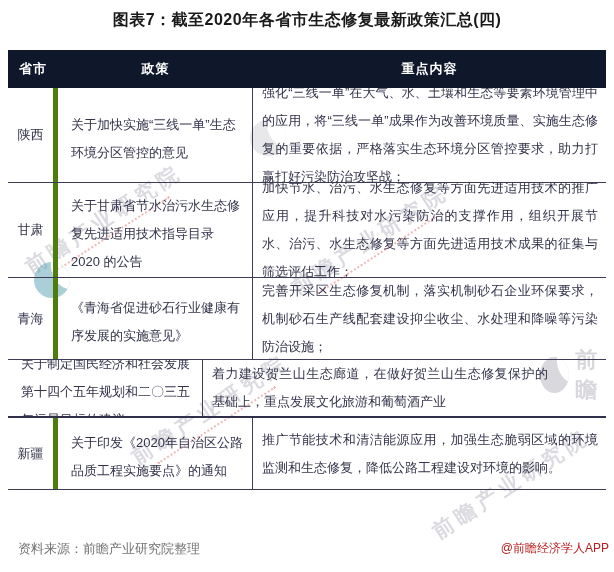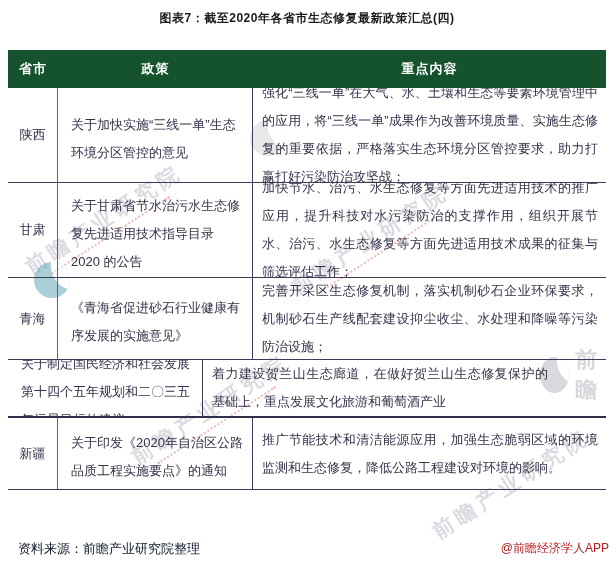--- a/index.html
+++ b/index.html
@@ -9,34 +9,34 @@
     width: 614px;
     height: 572px;
     background: #ffffff;
     overflow: hidden;
     font-family: "Liberation Sans", "DejaVu Sans", sans-serif;
   }
   .title {
     position: absolute;
     top: 10px; left: 0; right: 0;
     text-align: center;
-    font-size: 12px;
+    font-size: 16px;
     font-weight: bold;
     color: #1a1a1a;
     letter-spacing: 0.5px;
   }
   .table {
     position: absolute;
     left: 8px; top: 50px;
     width: 598px;
   }
   .thead {
     display: flex;
     height: 38px;
-    background: #14532d;
+    background: #0f172a;
     color: #ffffff;
     font-size: 13px;
     font-weight: bold;
     align-items: stretch;
   }
   .th {
     display: flex;
     align-items: center;
     justify-content: center;
     letter-spacing: 1px;
@@ -57,39 +57,39 @@
   .row:nth-child(5) { height: 58px; border-bottom: 2px solid #30304a; }
   .cell {
     font-size: 13px;
     color: #32324a;
     display: flex;
     align-items: center;
   }
   .cell.prov {
     width: 50px;
     justify-content: center;
-    border-right: 1px solid #4d7c0f;
+    border-right: 5px solid #4d7c0f;
   }
   .cell.policy {
     width: 195px;
     border-right: 1px solid #3c3c55;
     padding: 11px 8px 4px 13px;
     line-height: 28px;
   }
   .cell.content {
     width: 353px;
     padding: 4px 8px 4px 9px;
     line-height: 28px;
     text-align: justify;
   }
   .footer-source {
     position: absolute;
     left: 18px; top: 540px;
     font-size: 13px;
-    color: #0f172a;
+    color: #737373;
   }
   .footer-credit {
     position: absolute;
     right: 5px; top: 540px;
     font-size: 12px;
     color: #b91c1c;
   }
   
   .wm {
     position: absolute;

